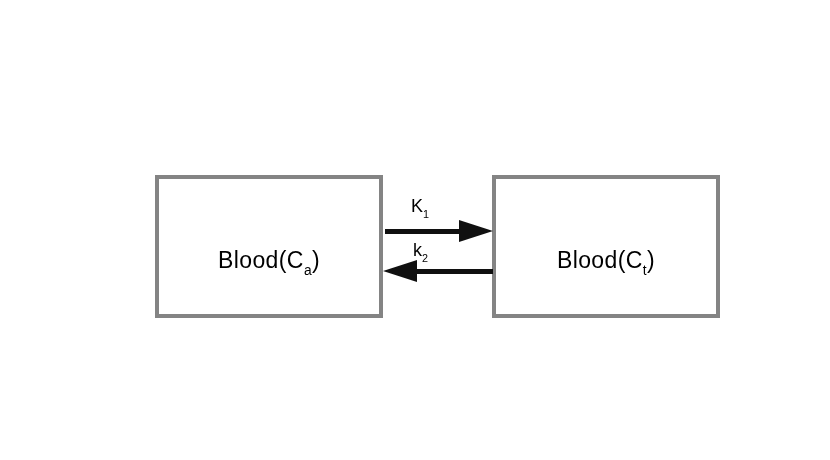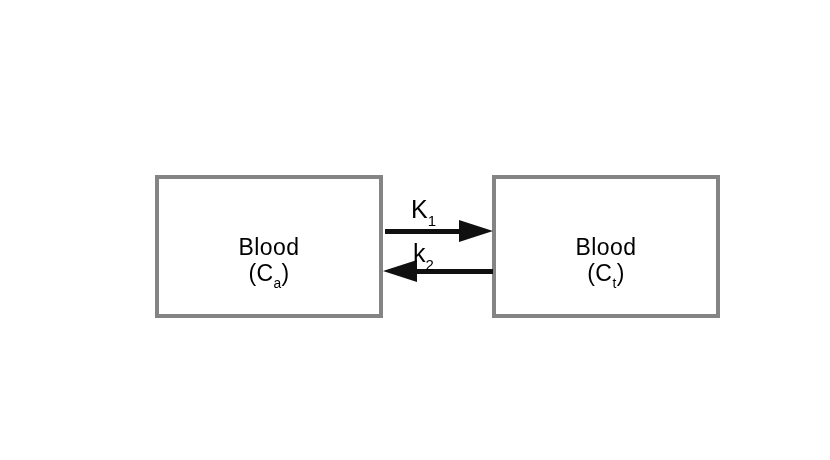--- a/index.html
+++ b/index.html
@@ -18,21 +18,20 @@
   }
   .box {
     position: absolute;
     top: 175px;
     width: 228px;
     height: 143px;
     box-sizing: border-box;
     border: 4px solid var(--border, #848484);
     background: var(--box-fill, #ffffff);
     display: flex;
-    flex-direction: column;
     align-items: center;
     justify-content: center;
     padding-top: 26px;
     text-align: center;
   }
   .box.blood  { left: 155px; }
   .box.tissue { left: 492px; }
   .box .name,
   .box .symbol {
     font-size: 23px;
@@ -65,21 +64,21 @@
     top: 220px;
     border-left: 34px solid var(--arrow, #101010);
   }
   .head.left {
     left: 383px;
     top: 260px;
     border-right: 34px solid var(--arrow, #101010);
   }
   .rate {
     position: absolute;
-    font-size: 25px;
+    font-size: 18px;
     line-height: 1;
     white-space: nowrap;
   }
   .rate.r1 { left: 411px; top: 197px; }
   .rate.r2 { left: 413px; top: 241px; }
 </style>
 </head>
 <body>
 
 <div class="canvas">

